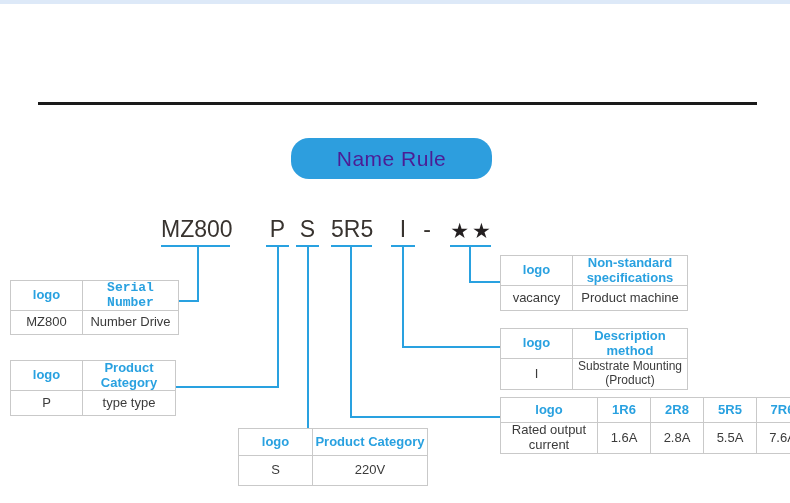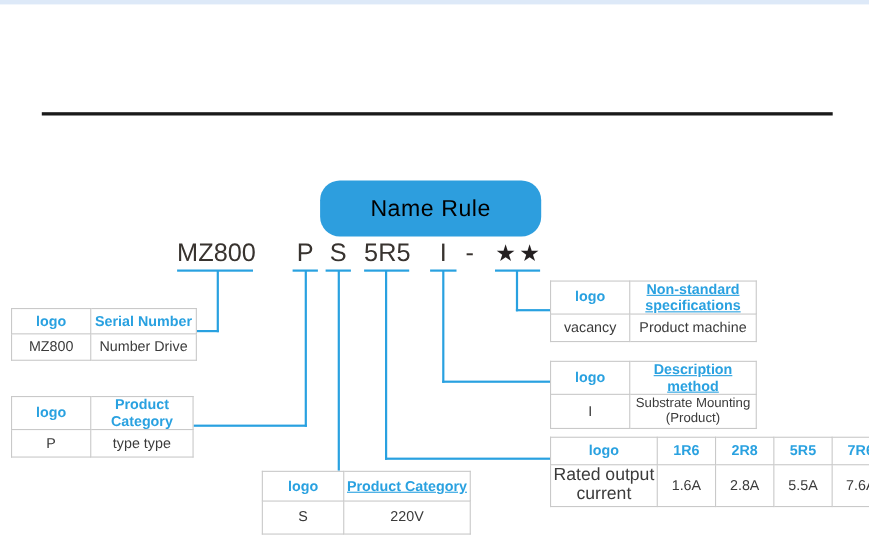--- a/index.html
+++ b/index.html
@@ -9,22 +9,22 @@
   }
   .topstrip { position:absolute; left:0; top:0; width:790px; height:4px; background:#dde9f8; }
 
   .title {
     position:absolute; left:38px; top:58px; font-size:28px; font-weight:bold;
     color:var(--heading,#1c1c1c); letter-spacing:0.2px; white-space:nowrap;
   }
   .title-rule { position:absolute; left:38px; top:102px; width:719px; height:3px; background:#1a1a1a; }
 
   .pill {
-    position:absolute; left:291px; top:164px; width:201px; height:51px;
-    background:var(--pill,#2d9ede); border-radius:18px; color:#000000;
+    position:absolute; left:291px; top:138px; width:201px; height:41px;
+    background:var(--pill,#2d9ede); border-radius:18px; color:#4c1d95;
     font-size:21px; display:flex; align-items:center; justify-content:center;
     letter-spacing:0.5px;
   }
 
   .code {
     position:absolute; top:214px; font-size:23px; color:#38332f;
     text-align:center; line-height:30px; white-space:nowrap;
   }
   .seg-mz800  { left:161px; width:69px; }
   .seg-p      { left:266px; width:23px; }
@@ -68,29 +68,29 @@
   .tbl td { color:#3b3b3b; font-size:13px; line-height:1.15; }
 
   .t-serial   { left:10px;  top:280px; width:158px; }
   .t-serial th { height:22px; }  .t-serial td { height:23px; }
   .t-pcat-p   { left:10px;  top:360px; width:155px; }
   .t-pcat-p th { height:29px; }  .t-pcat-p td { height:24px; }
   .t-pcat-s   { left:238px; top:428px; width:179px; }
   .t-pcat-s th { height:26px; }  .t-pcat-s td { height:29px; }
   .t-rated    { left:500px; top:397px; width:283px; }
   .t-rated th { height:24px; }   .t-rated td { height:30px; }
-  .t-rated td.first { font-size:16px; }
+  .t-rated td.first { font-size:13px; }
   .t-install  { left:500px; top:328px; width:177px; }
   .t-install th { height:23px; } .t-install td { height:30px; }
   .t-install td.wide { font-size:12px; }
   .t-nonstd   { left:500px; top:255px; width:177px; }
   .t-nonstd th { height:28px; }  .t-nonstd td { height:24px;margin-left:28px; }
 
   .cw-67  { width:67px; }  .cw-69  { width:69px; }  .cw-88  { width:88px; }
-  .cw-91  { width:91px; }  .cw-92  { width:92px; }  .cw-110 { width:110px;text-decoration:underline; }
+  .cw-91  { width:91px;font-family:Liberation Mono, monospace; }  .cw-92  { width:92px; }  .cw-110 { width:110px; }
   .cw-48  { width:48px; }  .cw-47  { width:47px; }
 </style>
 </head>
 <body>
 
 <div class="stage">
   <div class="topstrip"></div>
 
   <div class="title-rule"></div>
 

